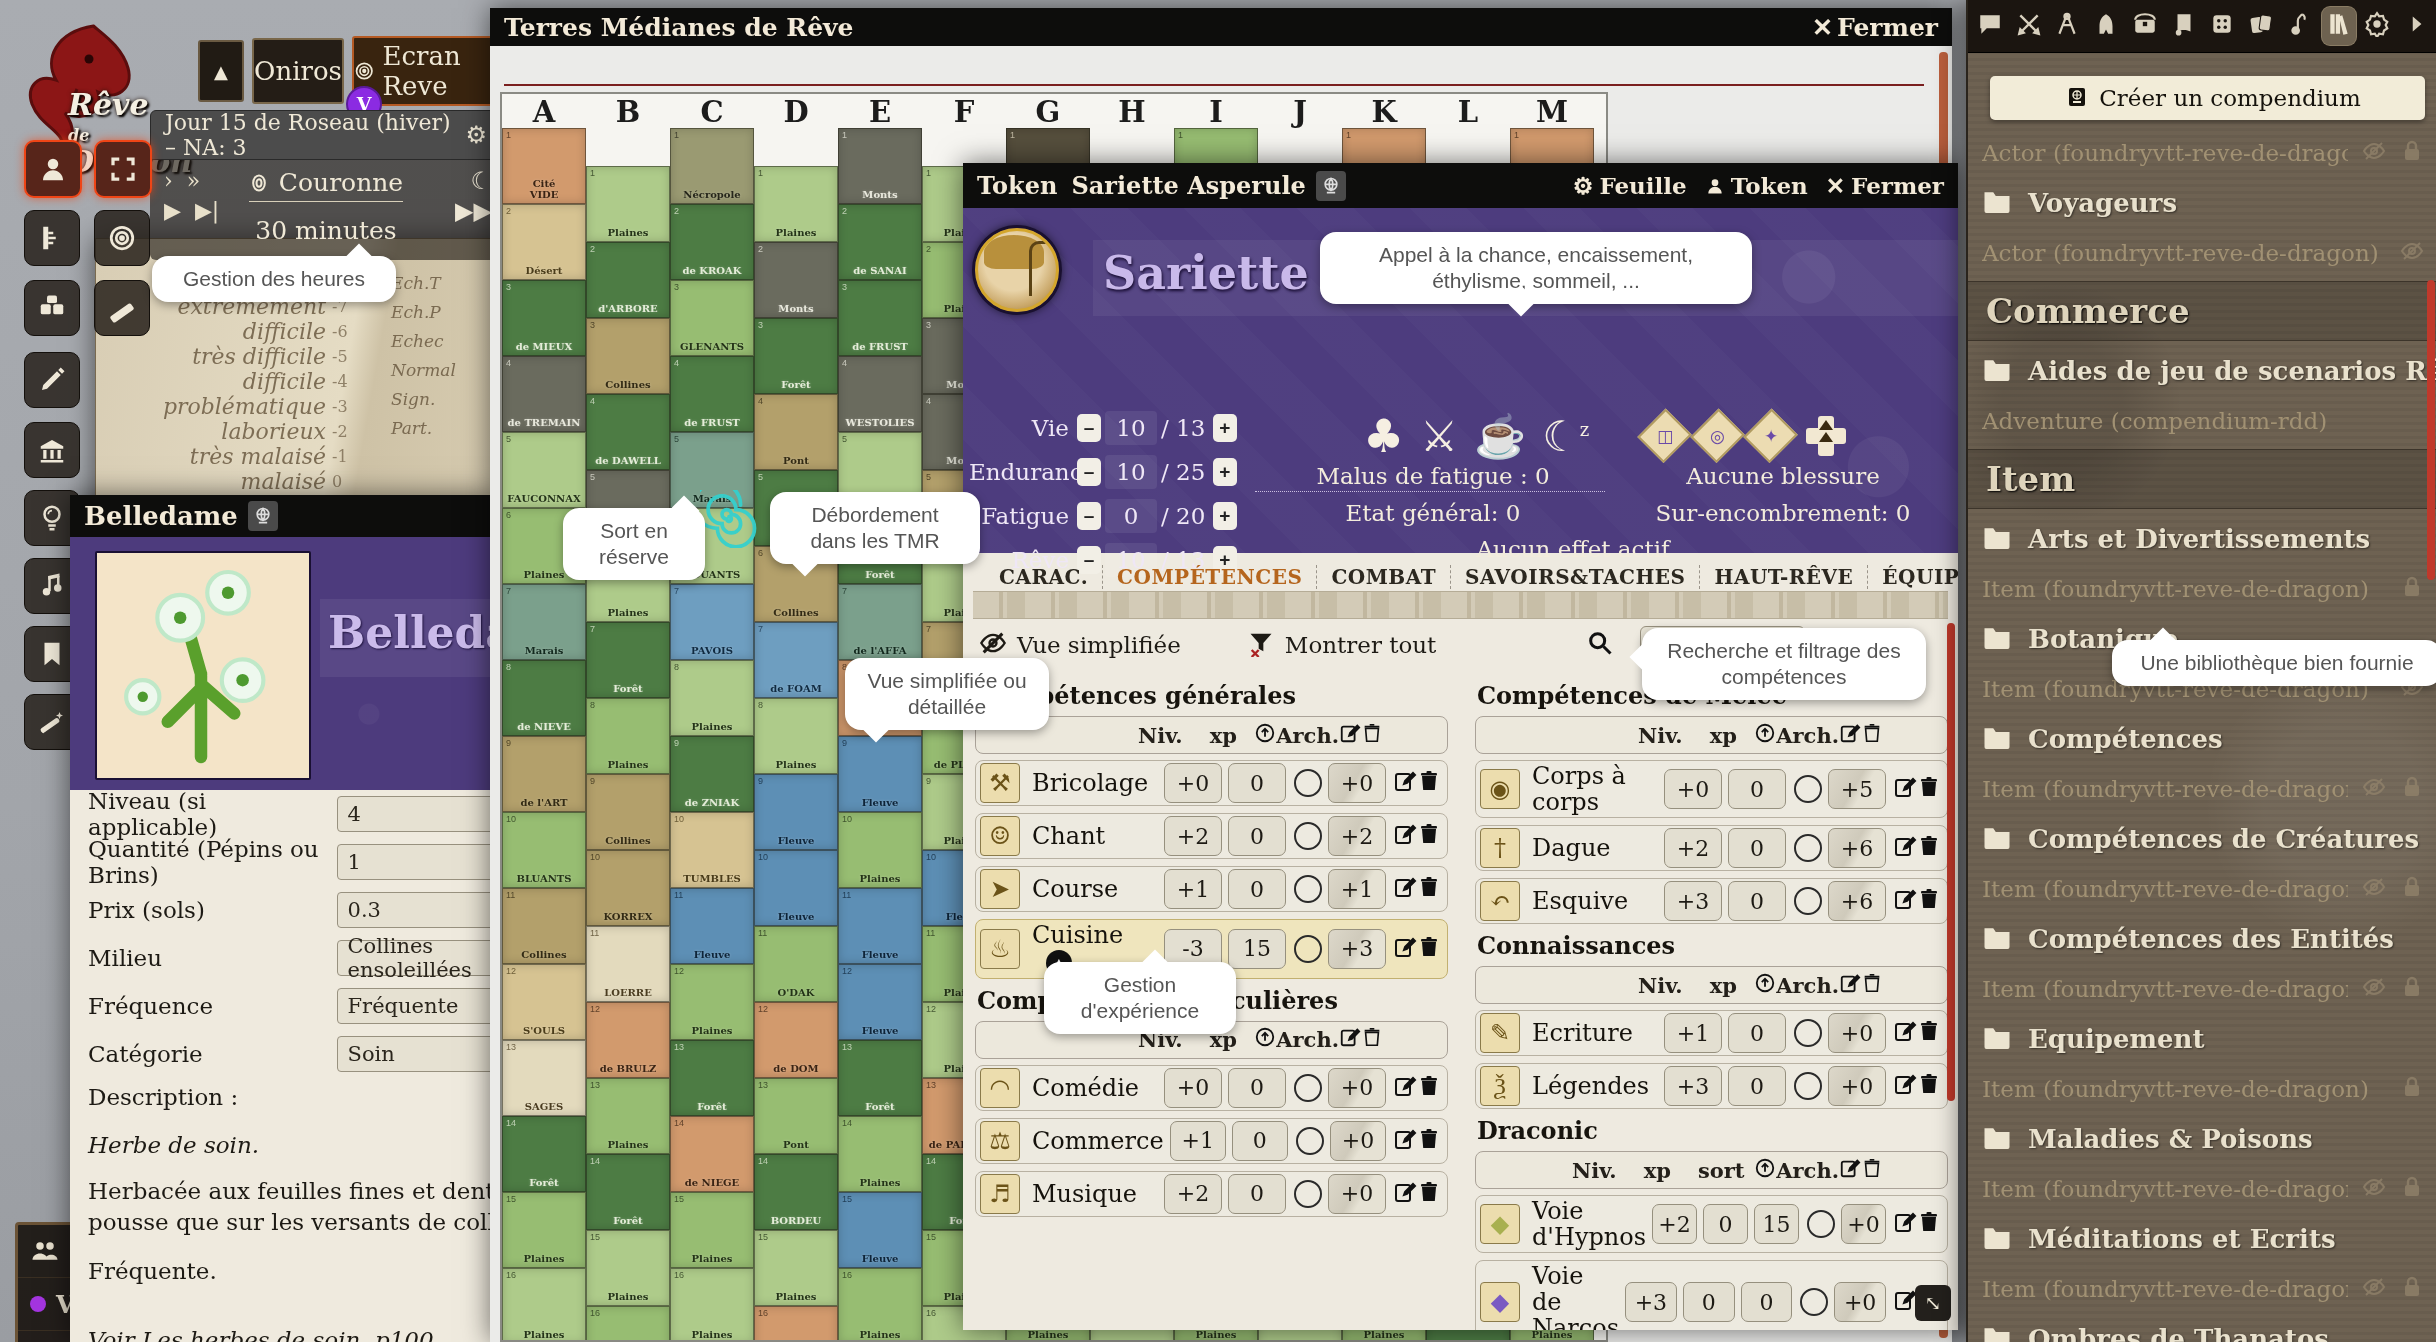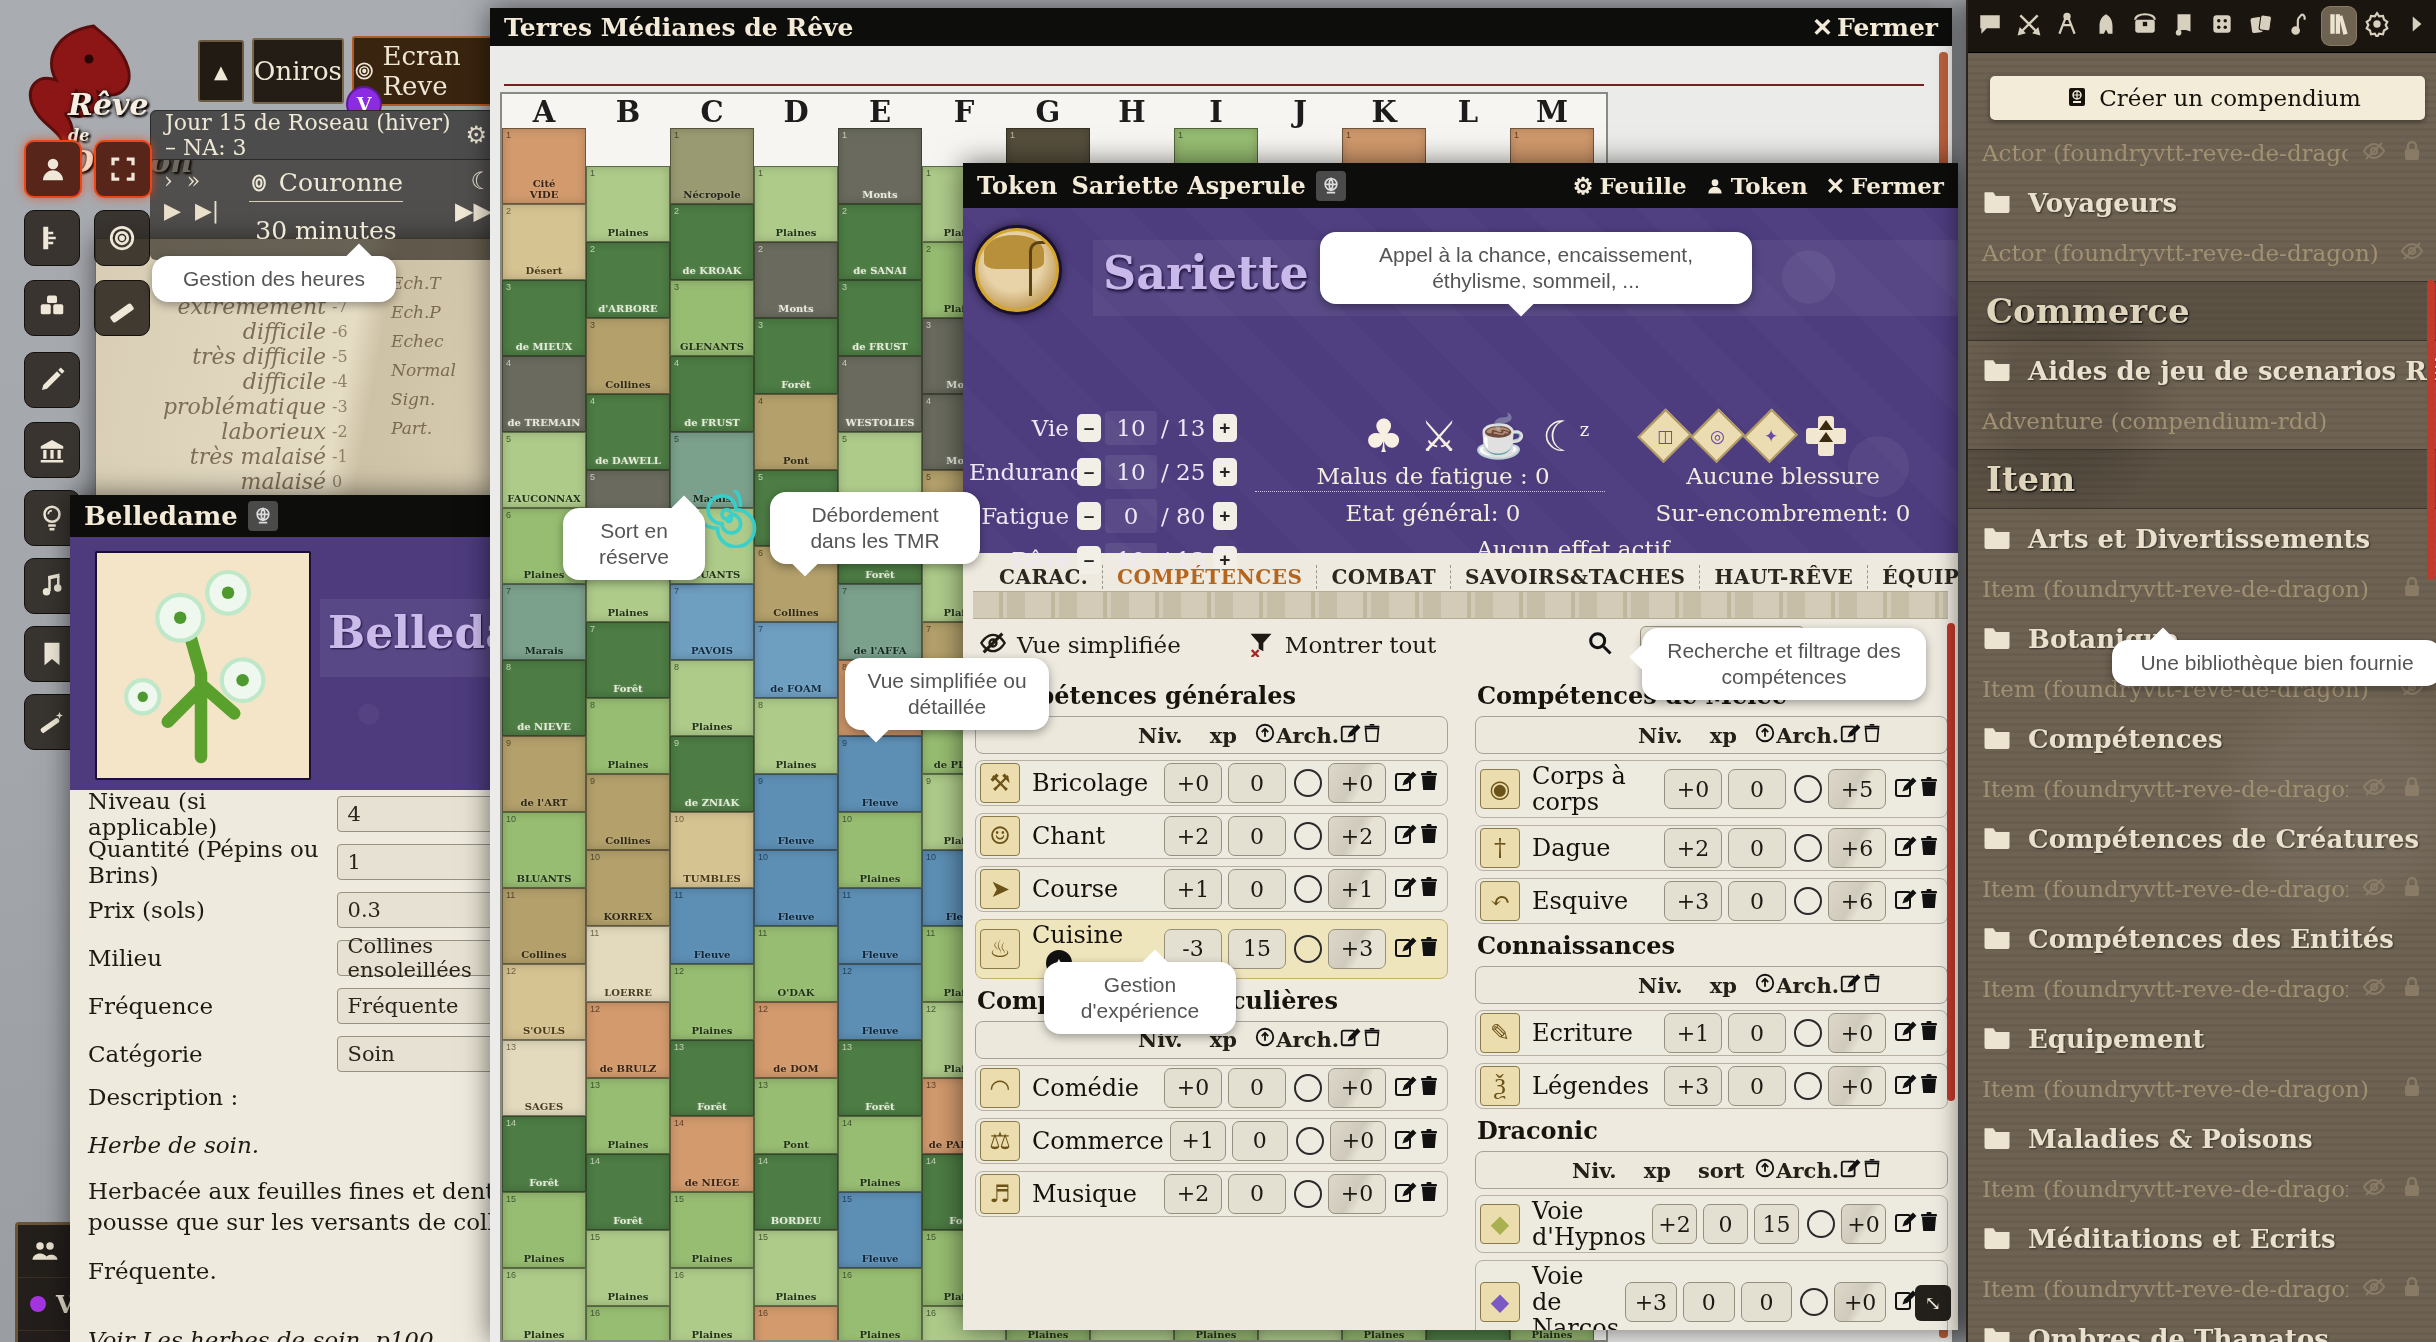--- a/index.html
+++ b/index.html
@@ -1298,21 +1298,21 @@
             <div class="stat-val">10</div>
             <div>/</div>
             <div class="stat-max">25</div>
             <div class="stat-btn">+</div>
           </div>
           <div class="stat-row" style="top: 288px;">
             <div class="slabel">Fatigue</div>
             <div class="stat-btn">–</div>
             <div class="stat-val">0</div>
             <div>/</div>
-            <div class="stat-max">80</div>
+            <div class="stat-max">20</div>
             <div class="stat-btn">+</div>
           </div>
           <div class="stat-row" style="top: 332px;">
             <div class="slabel">Rêve</div>
             <div class="stat-btn">–</div>
             <div class="stat-val">10</div>
             <div>/</div>
             <div class="stat-max">13</div>
             <div class="stat-btn">+</div>
           </div>

